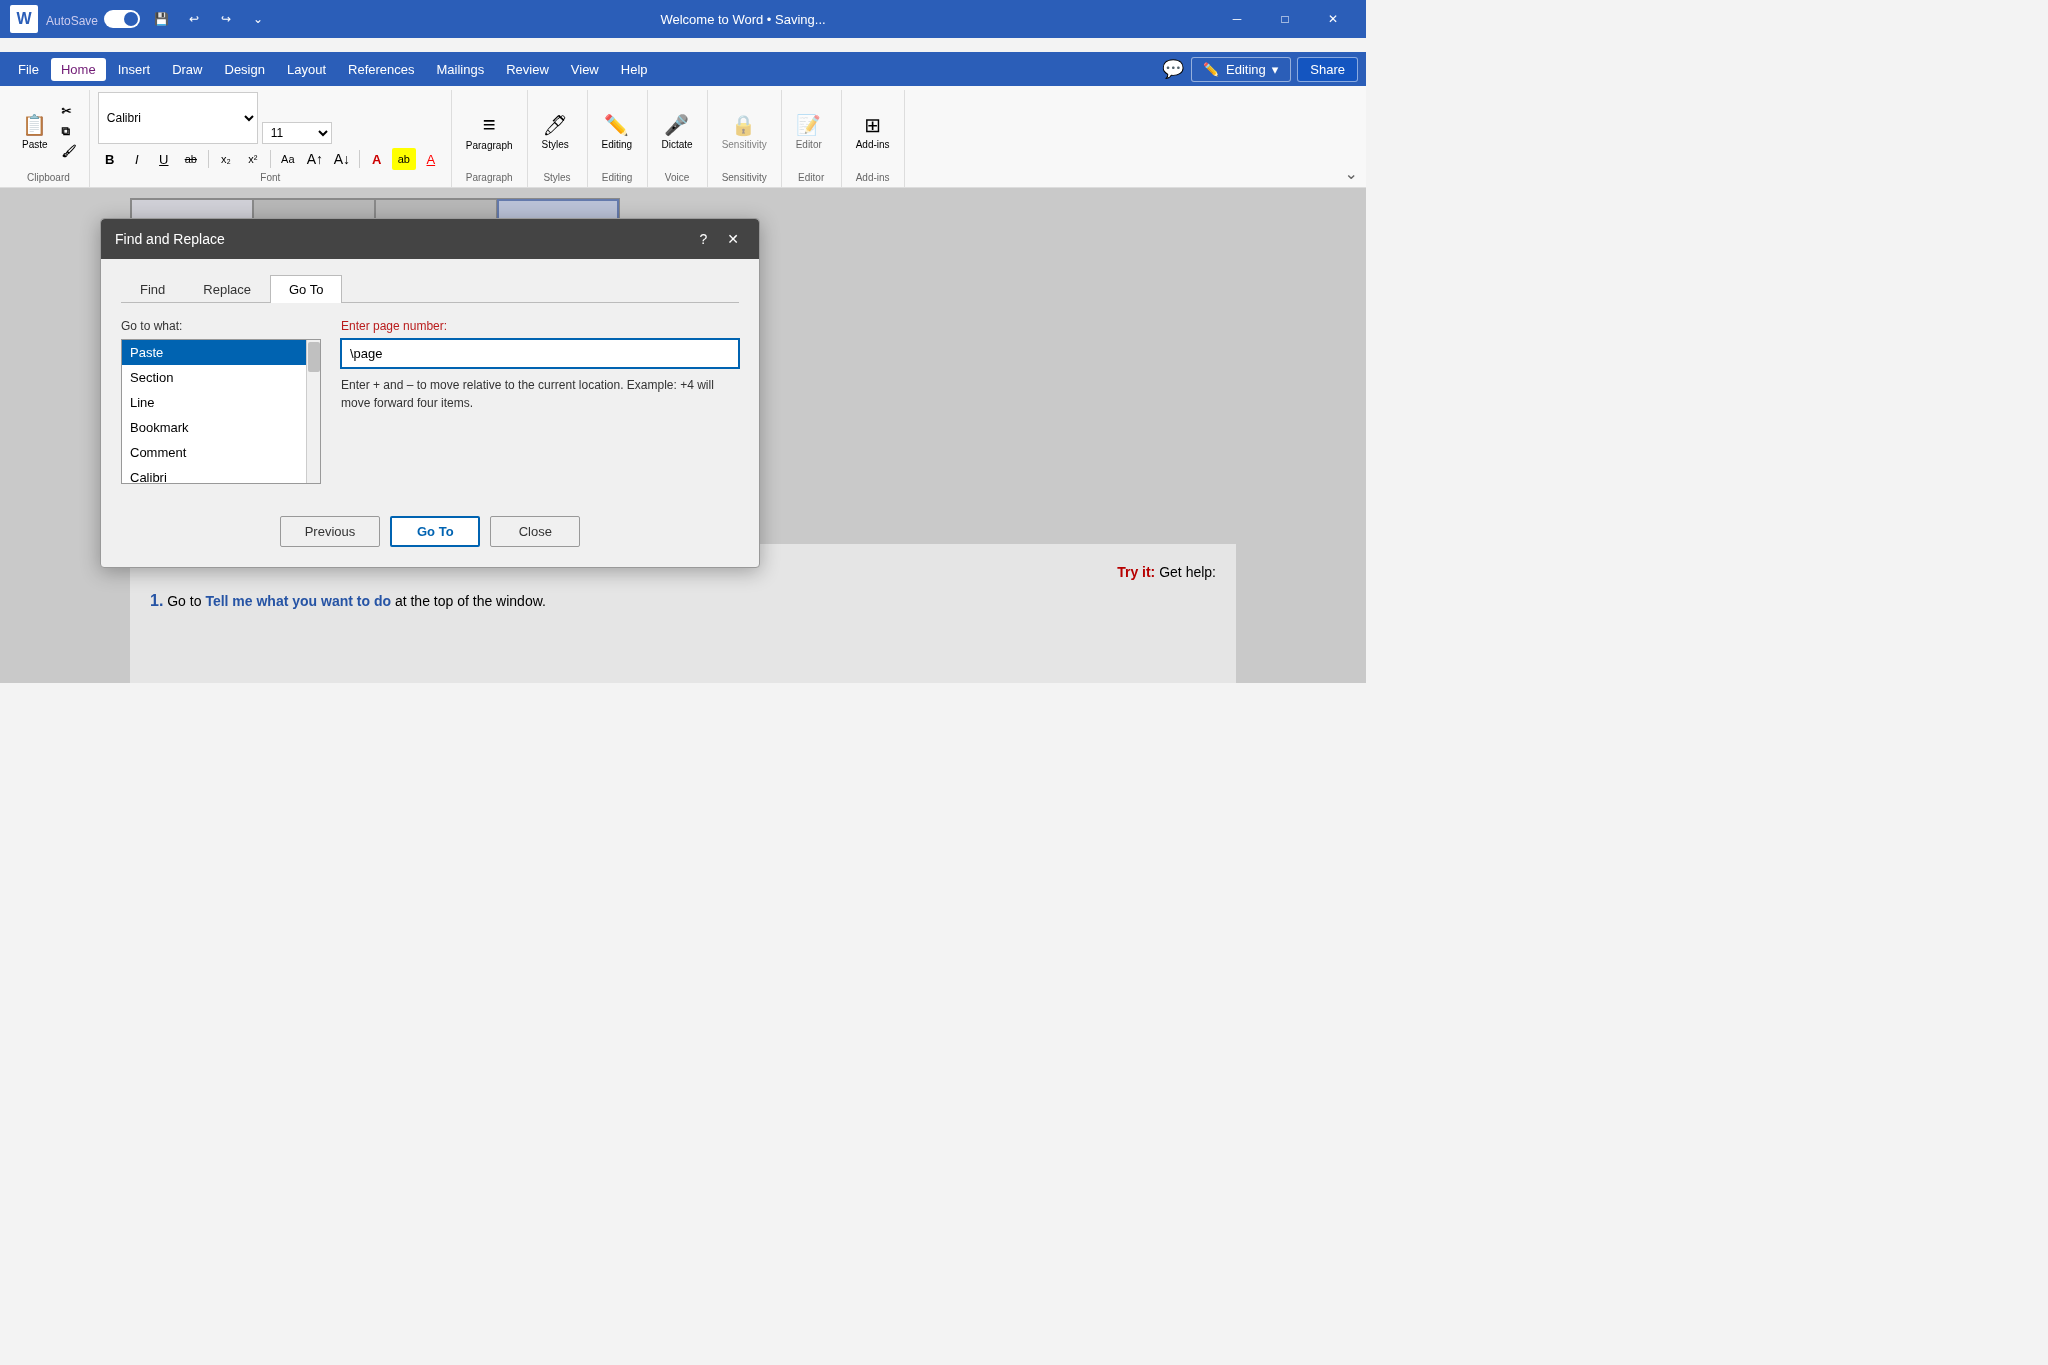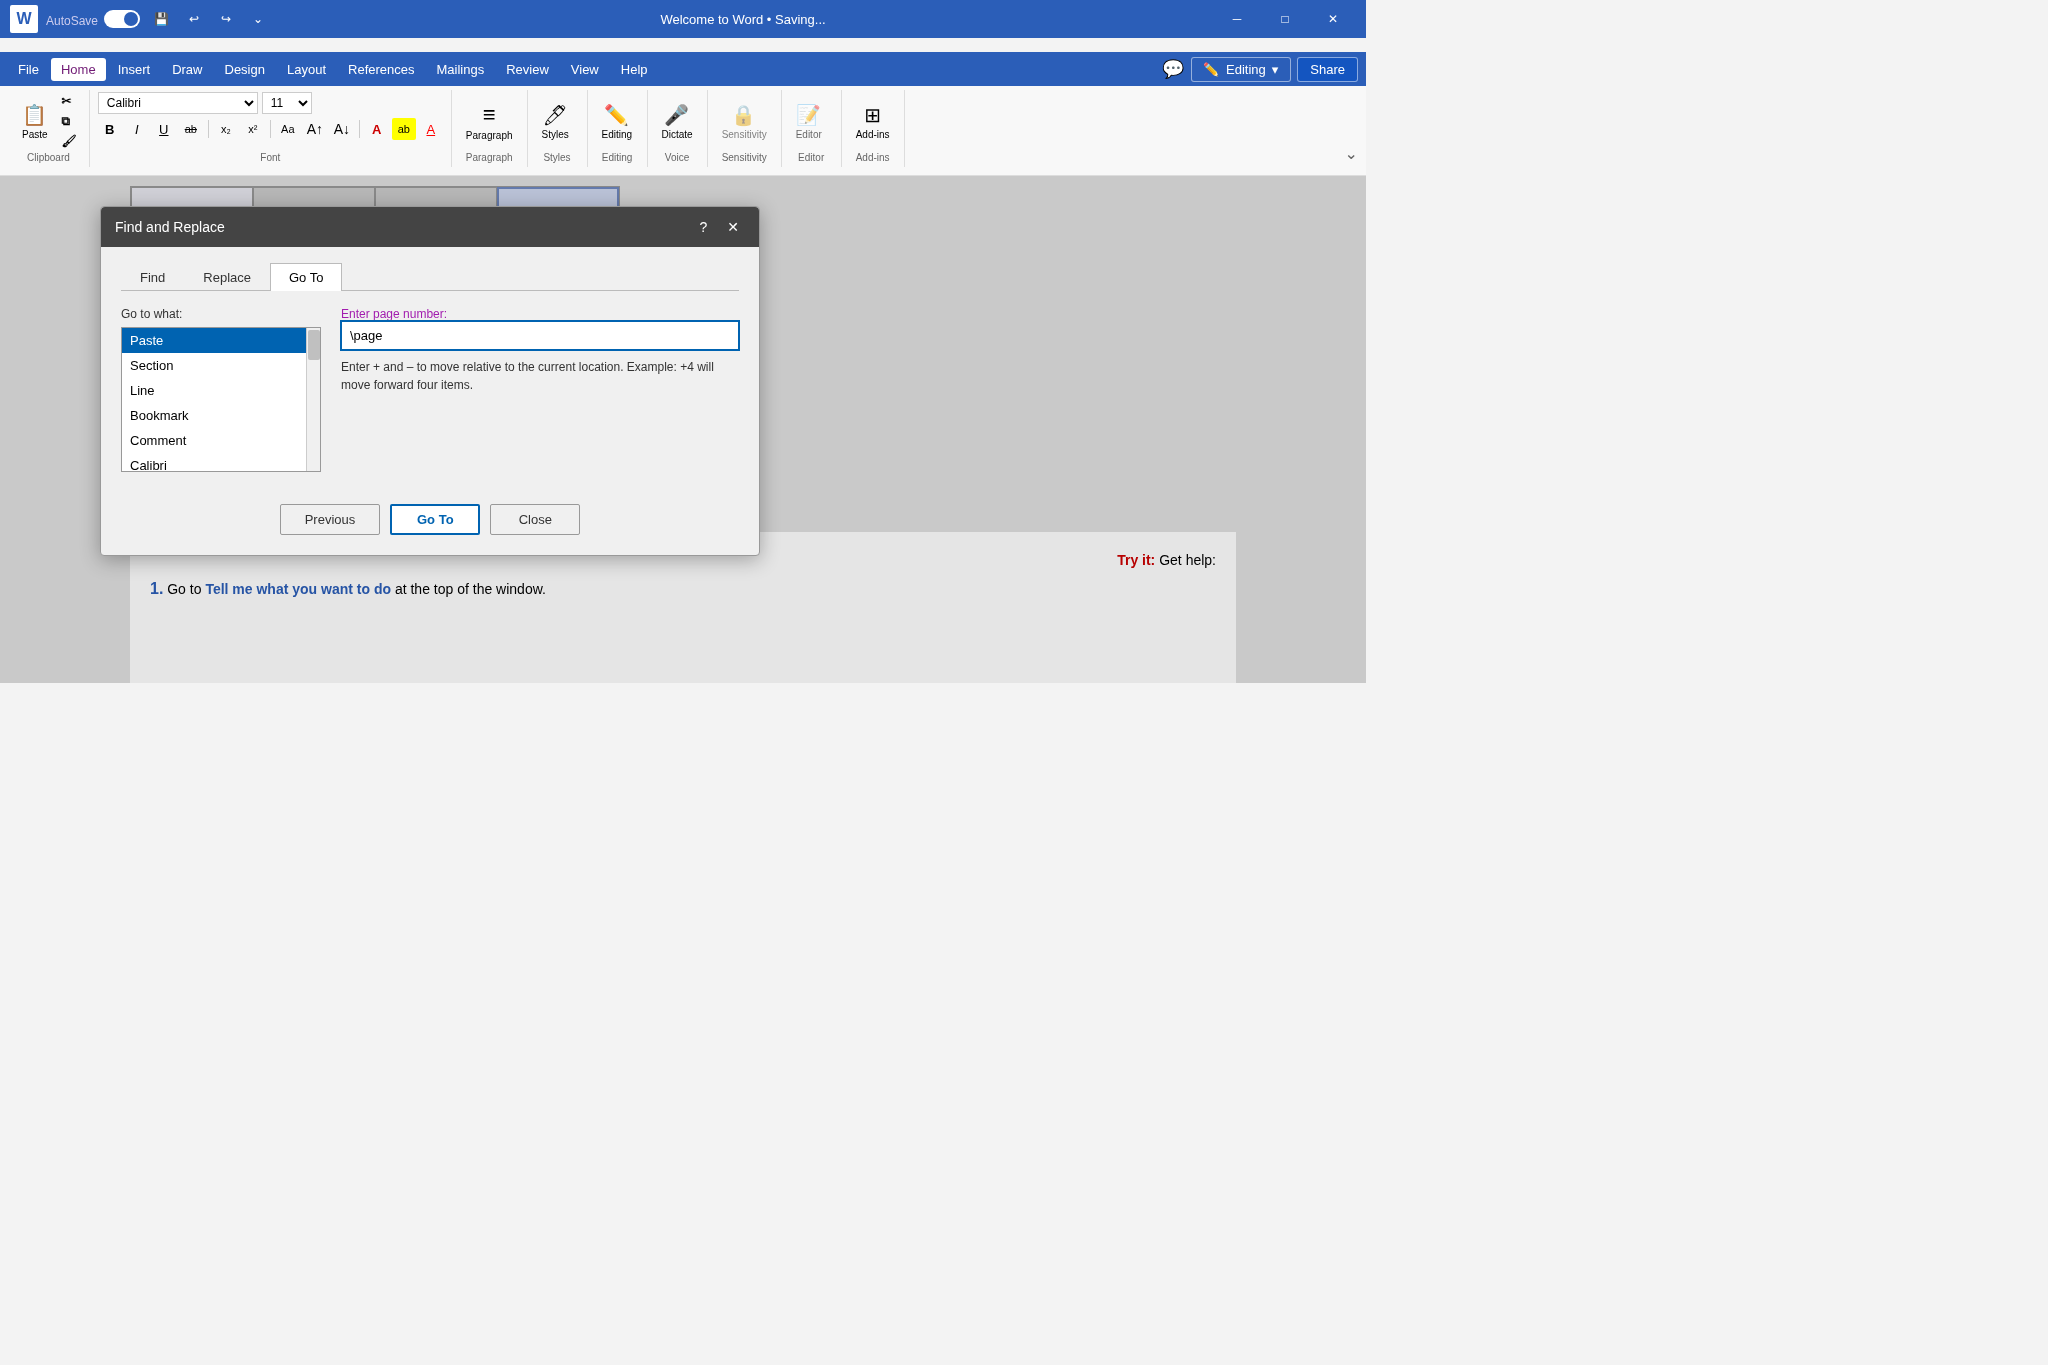--- a/index.html
+++ b/index.html
@@ -224,22 +224,23 @@
       font-size: 12px;
       padding: 2px 4px;
       width: 160px;
       cursor: pointer;
     }
     .font-size-select {
       border: 1px solid #ccc;
       background: white;
       font-size: 12px;
       padding: 2px 4px;
-      width: 50px;
-      cursor: pointer;
+      width: 70px;
+      cursor: pointer;
+      margin-top: 30px;
     }
     .font-row2 {
       display: flex;
       gap: 3px;
       align-items: center;
     }
     .fmt-btn {
       width: 24px;
       height: 22px;
       display: flex;
@@ -390,21 +391,22 @@
     }
     .list-scrollbar-thumb {
       width: 12px;
       height: 30px;
       background: #c0c0c0;
       margin: 2px 1px;
       border-radius: 2px;
     }
     .page-number-label {
       font-size: 12px;
-      color: #a21caf;
+      color: #b91c1c;
+      margin-bottom: 6px;
     }
     .page-number-input {
       width: 100%;
       border: 1px solid #0063b1;
       background: white;
       padding: 6px 8px;
       font-size: 13px;
       margin-bottom: 8px;
       outline: 2px solid #0063b1;
       outline-offset: -1px;

